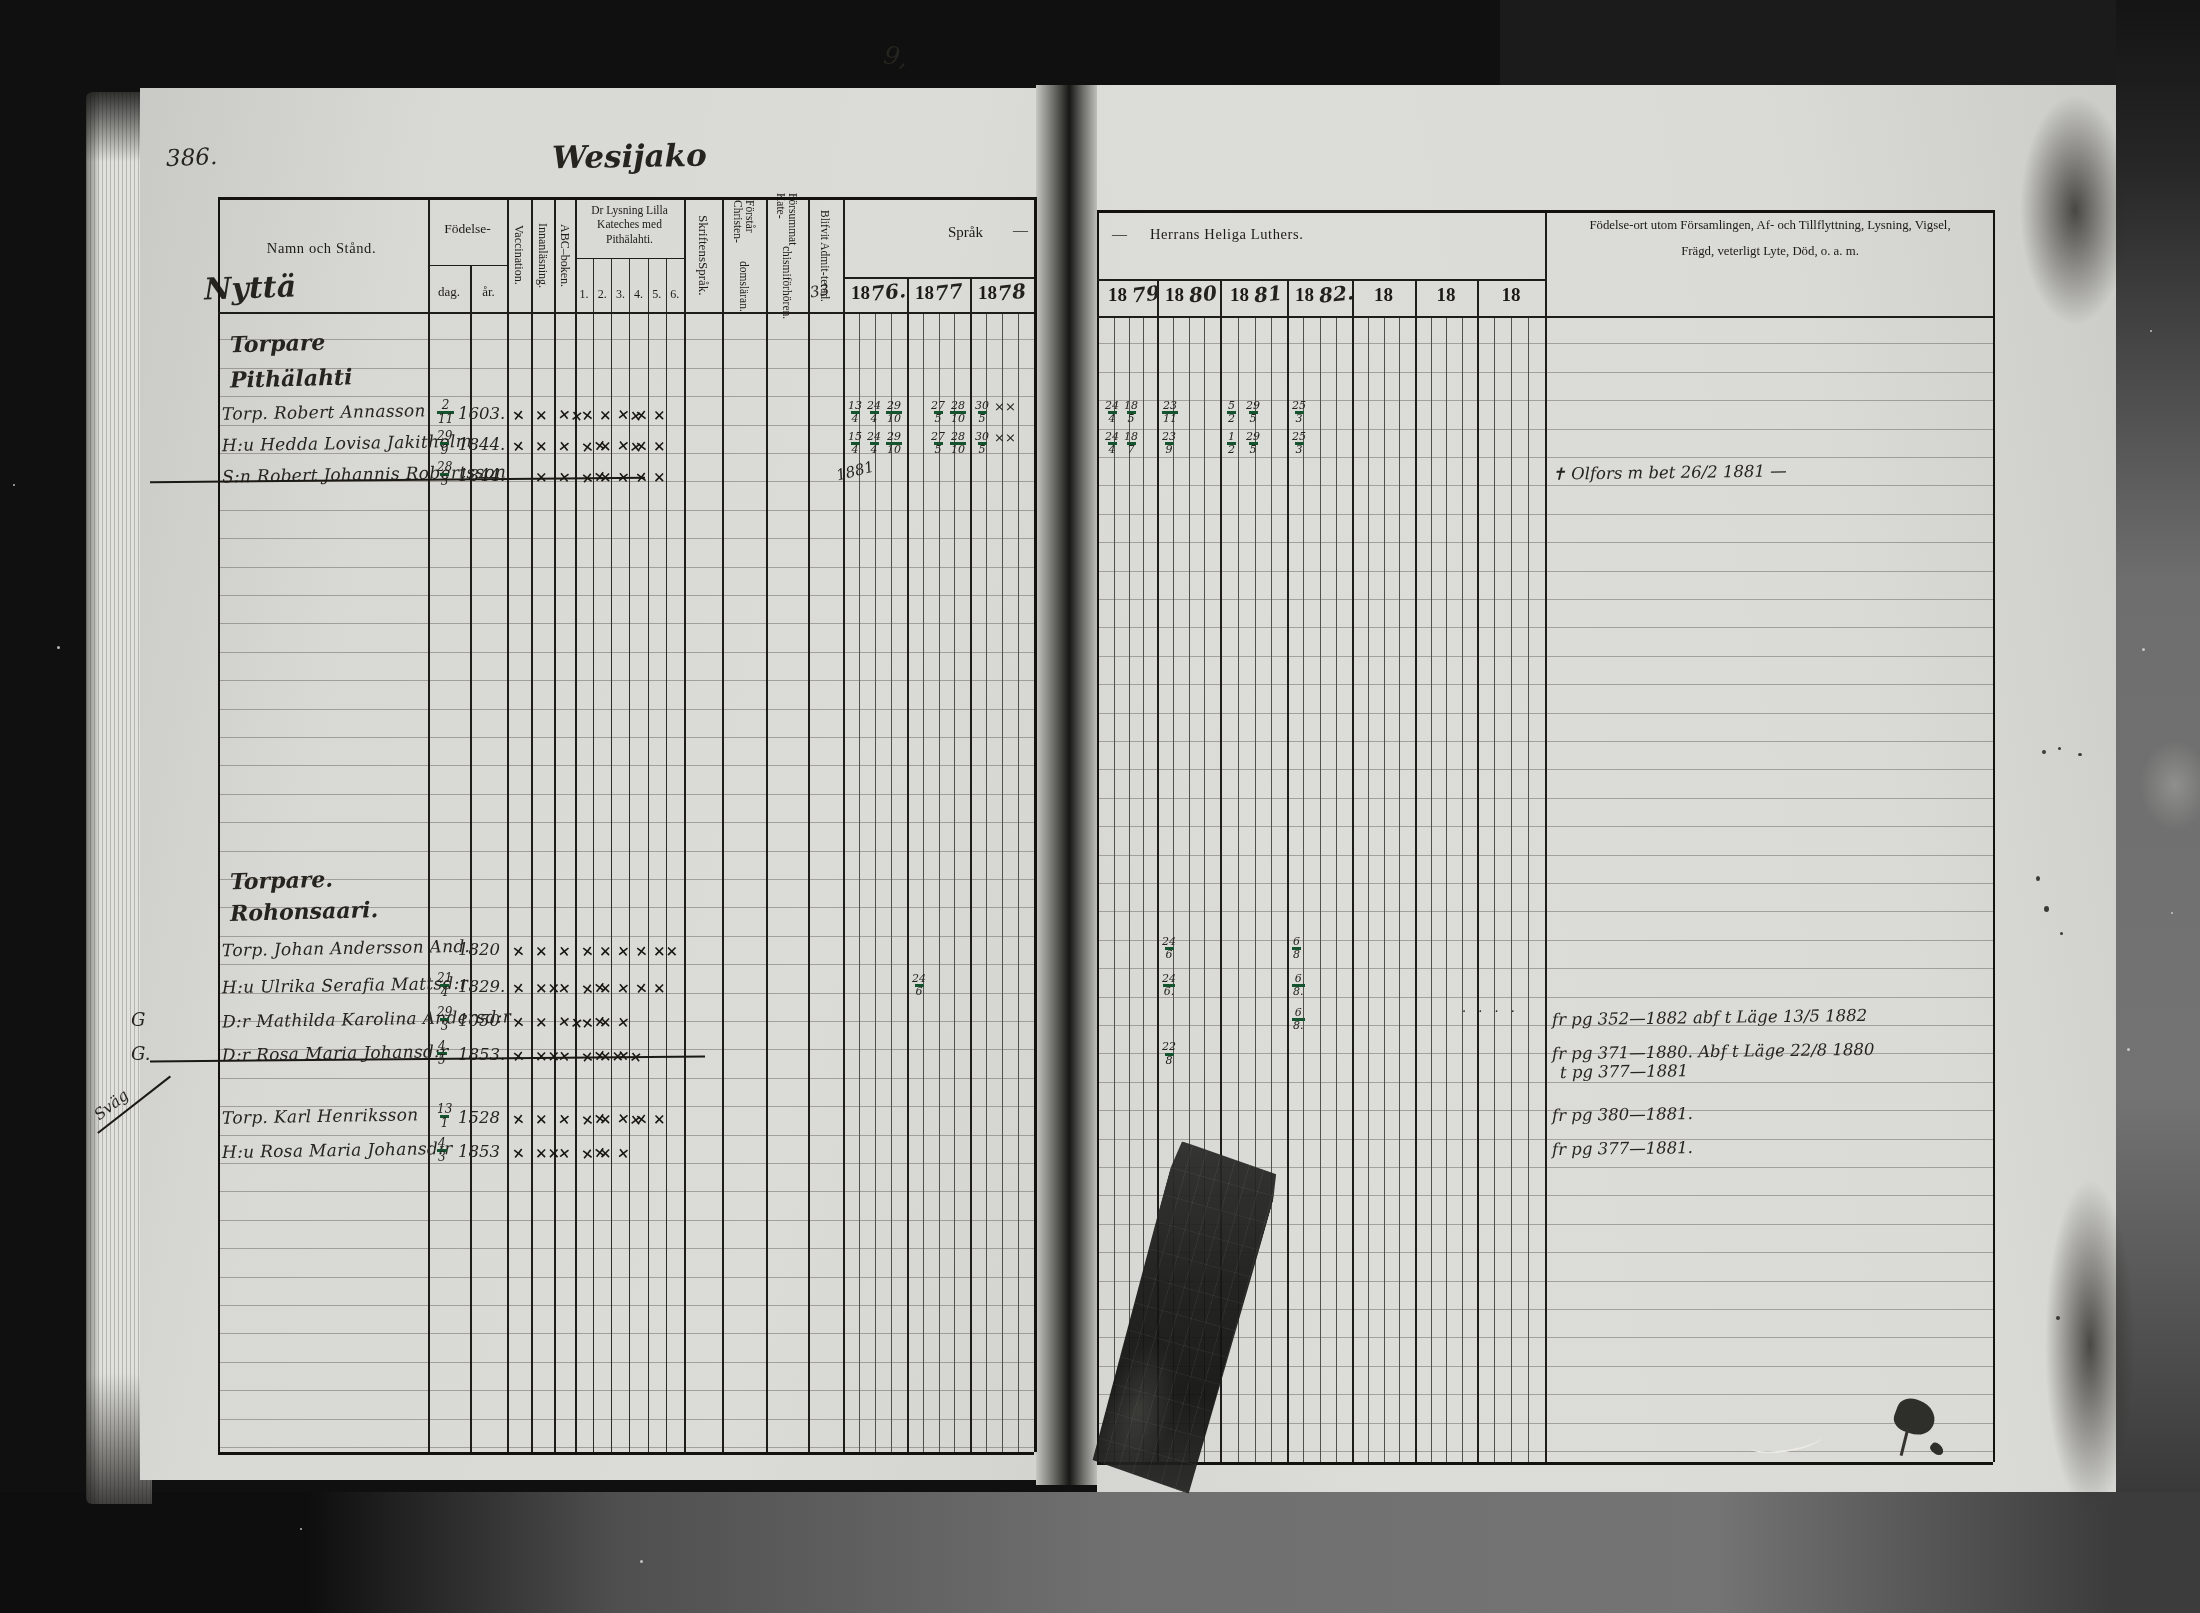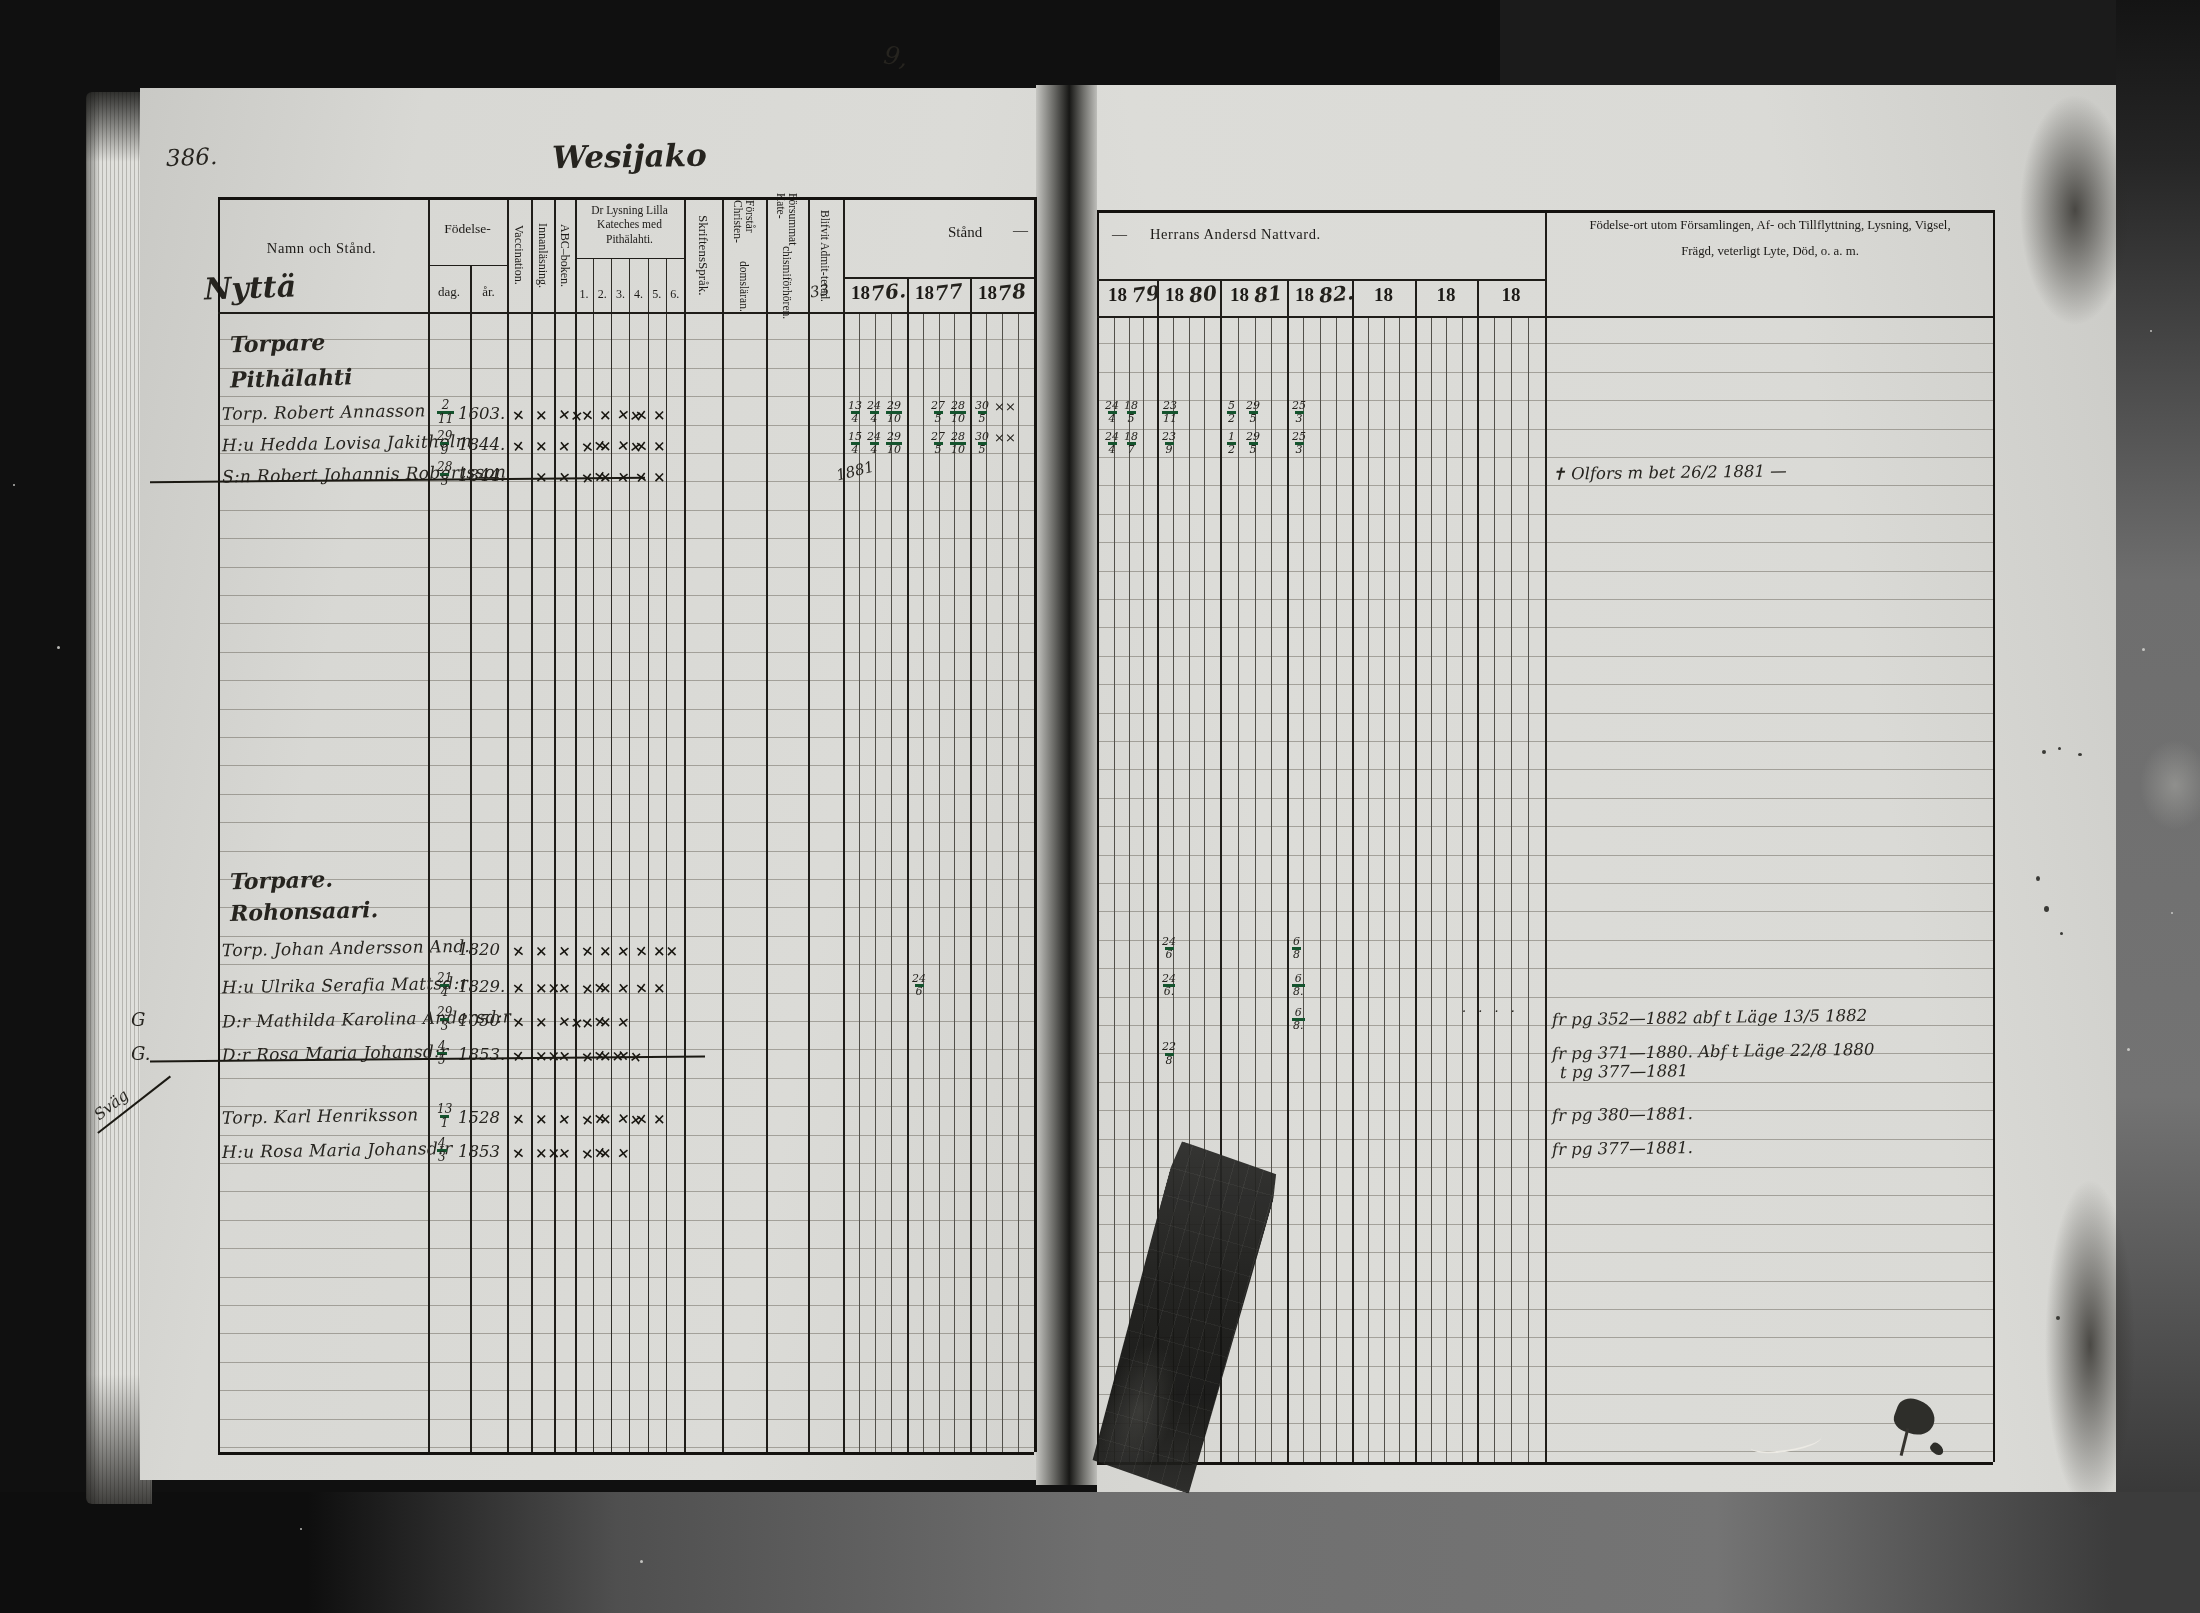--- a/index.html
+++ b/index.html
@@ -117,24 +117,24 @@
     <span>domsläran.</span>
     </div>
   <div class="vt" style="left:766px;top:200px;width:42px;height:112px;font-size:11.5px;">
     <span>Försummat Kate-</span>
     <span>chismiförhören.</span>
     </div>
   <div class="vt" style="left:808px;top:200px;width:33px;height:112px;font-size:11.5px;">
     <span>Blifvit Admit-</span>
     <span>terad.</span>
     </div>
-  <div class="pr" style="left:948px;top:224px;font-size:15px;">Stånd</div>
+  <div class="pr" style="left:948px;top:224px;font-size:15px;">Språk</div>
   <div class="pr" style="left:1013px;top:222px;font-size:15px;">—</div>
   <div class="pr" style="left:1112px;top:226px;font-size:15px;">—</div>
-  <div class="pr" style="left:1150px;top:226px;font-size:14.5px;letter-spacing:.6px;">Herrans Andersd Nattvard.</div>
+  <div class="pr" style="left:1150px;top:226px;font-size:14.5px;letter-spacing:.6px;">Herrans Heliga Luthers.</div>
   <div class="pr ctr" style="left:1550px;top:218px;width:440px;font-size:12.8px;">Födelse-ort utom Församlingen, Af- och Tillflyttning, Lysning, Vigsel,</div>
   <div class="pr ctr" style="left:1550px;top:244px;width:440px;font-size:12.8px;">Frägd, veterligt Lyte, Död, o. a. m.</div>
 
   <div class="abs" id="gen" style="left:0;top:0;width:2200px;height:1613px;">
       <div class="line" style="left: 218px; top: 197px; width: 2.2px; height: 1255px; background: rgb(20, 18, 15);"></div>
       <div class="line" style="left: 1034px; top: 197px; width: 3px; height: 1255px; background: rgb(20, 18, 15);"></div>
       <div class="line" style="left: 428px; top: 197px; width: 1.6px; height: 1255px; background: rgb(31, 29, 25);"></div>
       <div class="line" style="left: 470px; top: 265px; width: 1.6px; height: 1187px; background: rgb(31, 29, 25);"></div>
       <div class="line" style="left: 507px; top: 197px; width: 1.6px; height: 1255px; background: rgb(31, 29, 25);"></div>
       <div class="line" style="left: 531px; top: 197px; width: 1.6px; height: 1255px; background: rgb(31, 29, 25);"></div>

